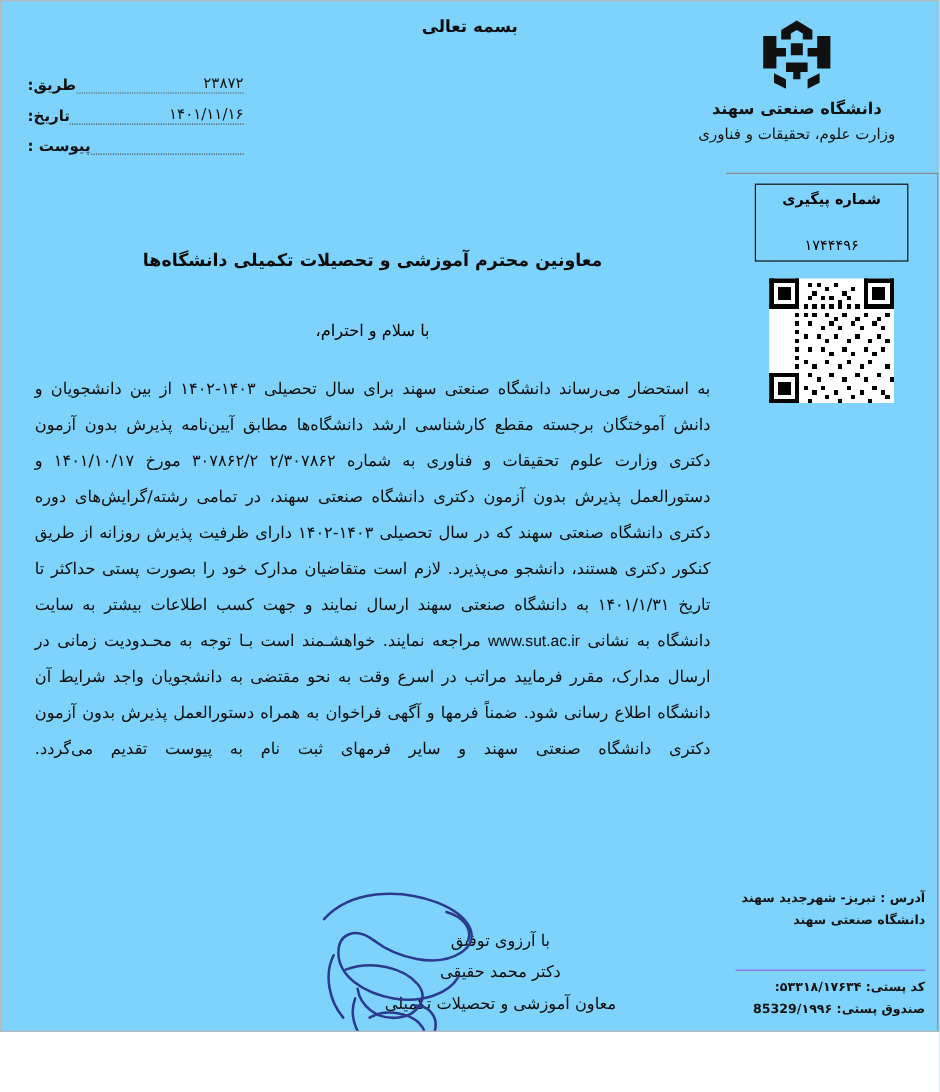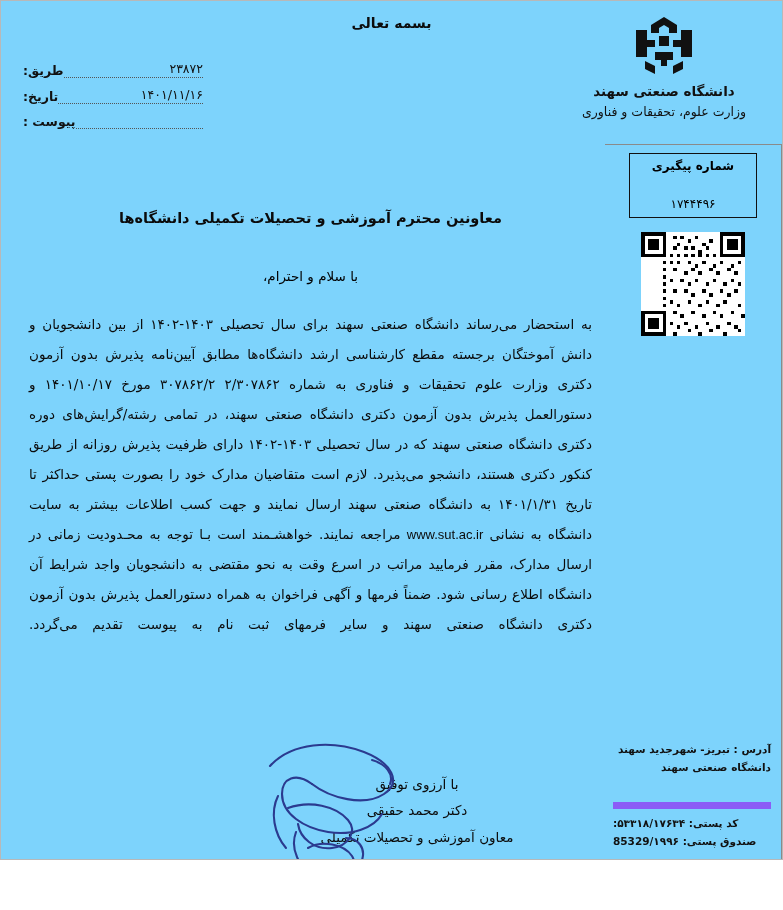--- a/index.html
+++ b/index.html
@@ -133,26 +133,26 @@
     font-size: 10.5px;
     font-weight: bold;
     line-height: 1.7;
     color: #111;
   }
   .footer-codes {
     position: absolute;
     bottom: 8px;
     right: 10px;
     left: 8px;
-    text-align: left;
+    text-align: right;
     font-size: 10.5px;
     font-weight: bold;
     line-height: 1.7;
     color: #111;
-    border-top: 7px solid #8b5cf6;
+    border-top: 1px solid #8b5cf6;
     padding-top: 6px;
   }
 
   
   .body-area {
     position: absolute;
     top: 170px;
     right: 190px;
     left: 28px;
     margin-top: 39px;

